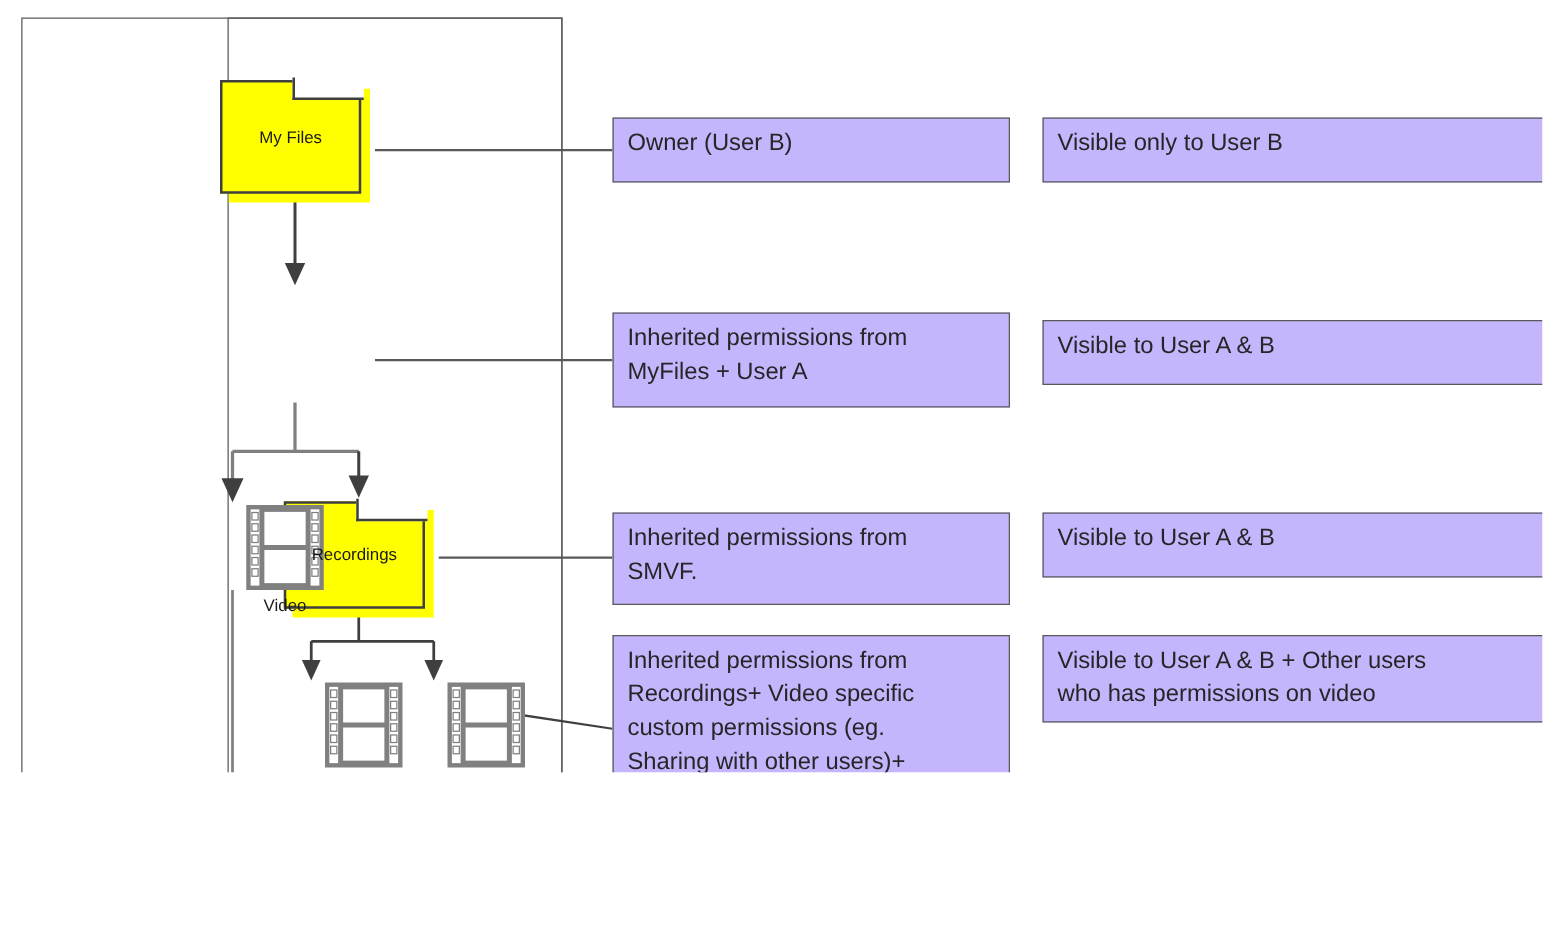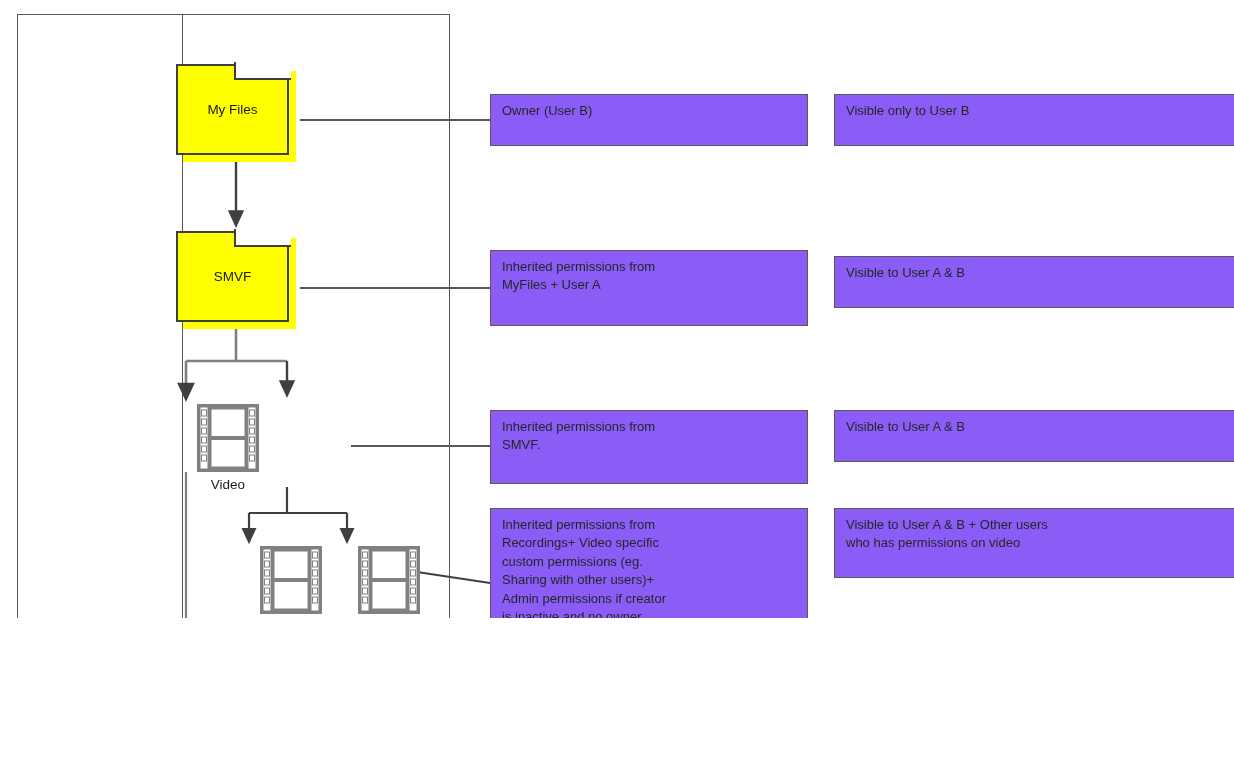--- a/index.html
+++ b/index.html
@@ -76,24 +76,24 @@
     top: 100%;
     margin-top: 5px;
     text-align: center;
     font-size: 13.5px;
     color: #1a1a1a;
     white-space: nowrap;
   }
   
   .note {
     position: absolute;
-    background: #8b5cf6;
+    background: #c4b5fd;
     border: 1.6px solid #595959;
     box-sizing: border-box;
-    font-size: 13px;
+    font-size: 19px;
     color: #262626;
     line-height: 1.42;
     padding: 7px 10px 6px 11px;
     white-space: pre-line;
   }
   
   .grouprect {
     position: absolute;
     border: 1.6px solid #585858;
     background: transparent;
@@ -142,27 +142,27 @@
     <path d="M450,670 L490,670" stroke="#595959" stroke-width="1.8" fill="none"></path>
   </svg>
 
   <div class="folder" style="left:176px; top:64px; width:113px; height:91px;">
     <div class="shadow"></div>
     <div class="body"></div>
     <div class="tabcut" style="left:58px; top:-2px; width:57px; height:18px;"></div>
     <div class="label">My Files</div>
   </div>
 
-  <div class="folder" style="left:176px; top:231px; width:113px; height:91px;">
+
+  <div class="folder" style="left:227px; top:401px; width:113px; height:86px;">
     <div class="shadow"></div>
     <div class="body"></div>
     <div class="tabcut" style="left:58px; top:-2px; width:57px; height:18px;"></div>
-    <div class="label">SMVF</div>
-  </div>
-
+    <div class="label">Recordings</div>
+  </div>
 
   <div class="video" style="left:155px; top:404px; width:62px; height:68px;">
     <svg width="62" height="68" viewBox="0 0 62 68">
       <rect x="1" y="1" width="60" height="66" fill="#ffffff" stroke="#808080" stroke-width="5"></rect>
       <rect x="12.5" y="3.5" width="37" height="61" fill="#ffffff" stroke="#808080" stroke-width="4"></rect>
       <line x1="12.5" y1="34" x2="49.5" y2="34" stroke="#808080" stroke-width="4"></line>
       <g fill="#ffffff" stroke="#808080" stroke-width="1">
         <rect x="4.5" y="6" width="5" height="6"></rect>
         <rect x="4.5" y="15" width="5" height="6"></rect>
         <rect x="4.5" y="24" width="5" height="6"></rect>

